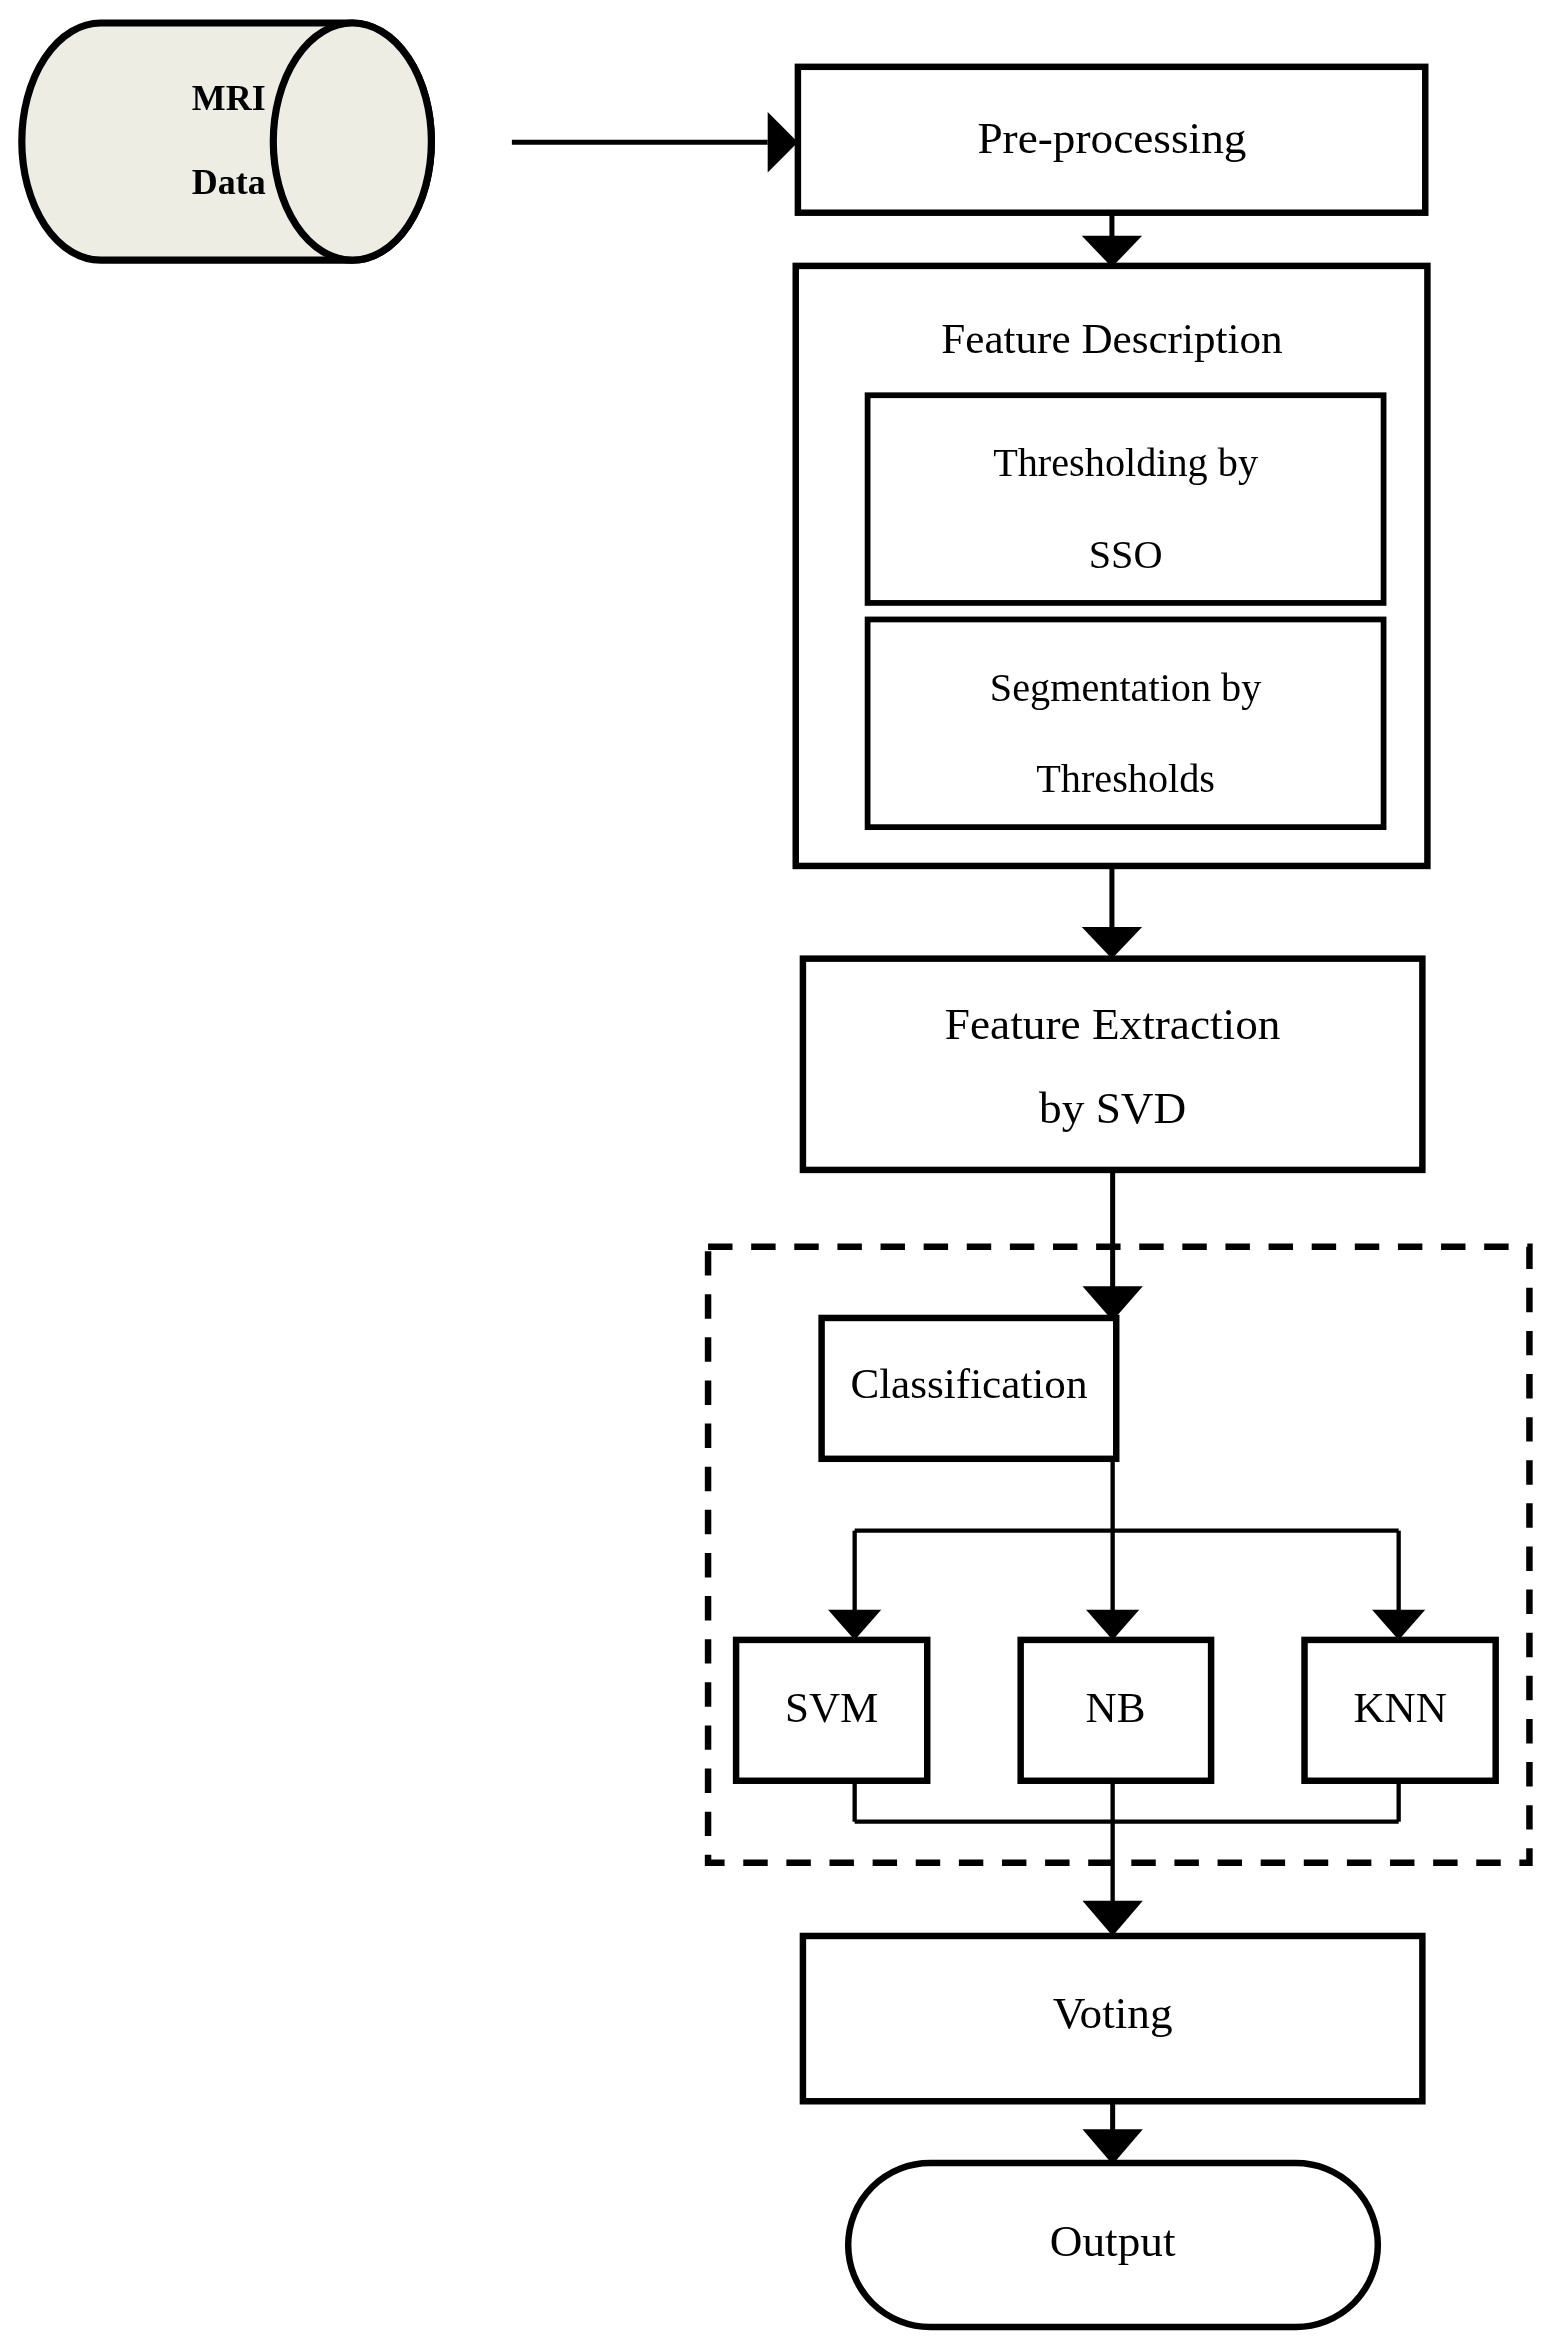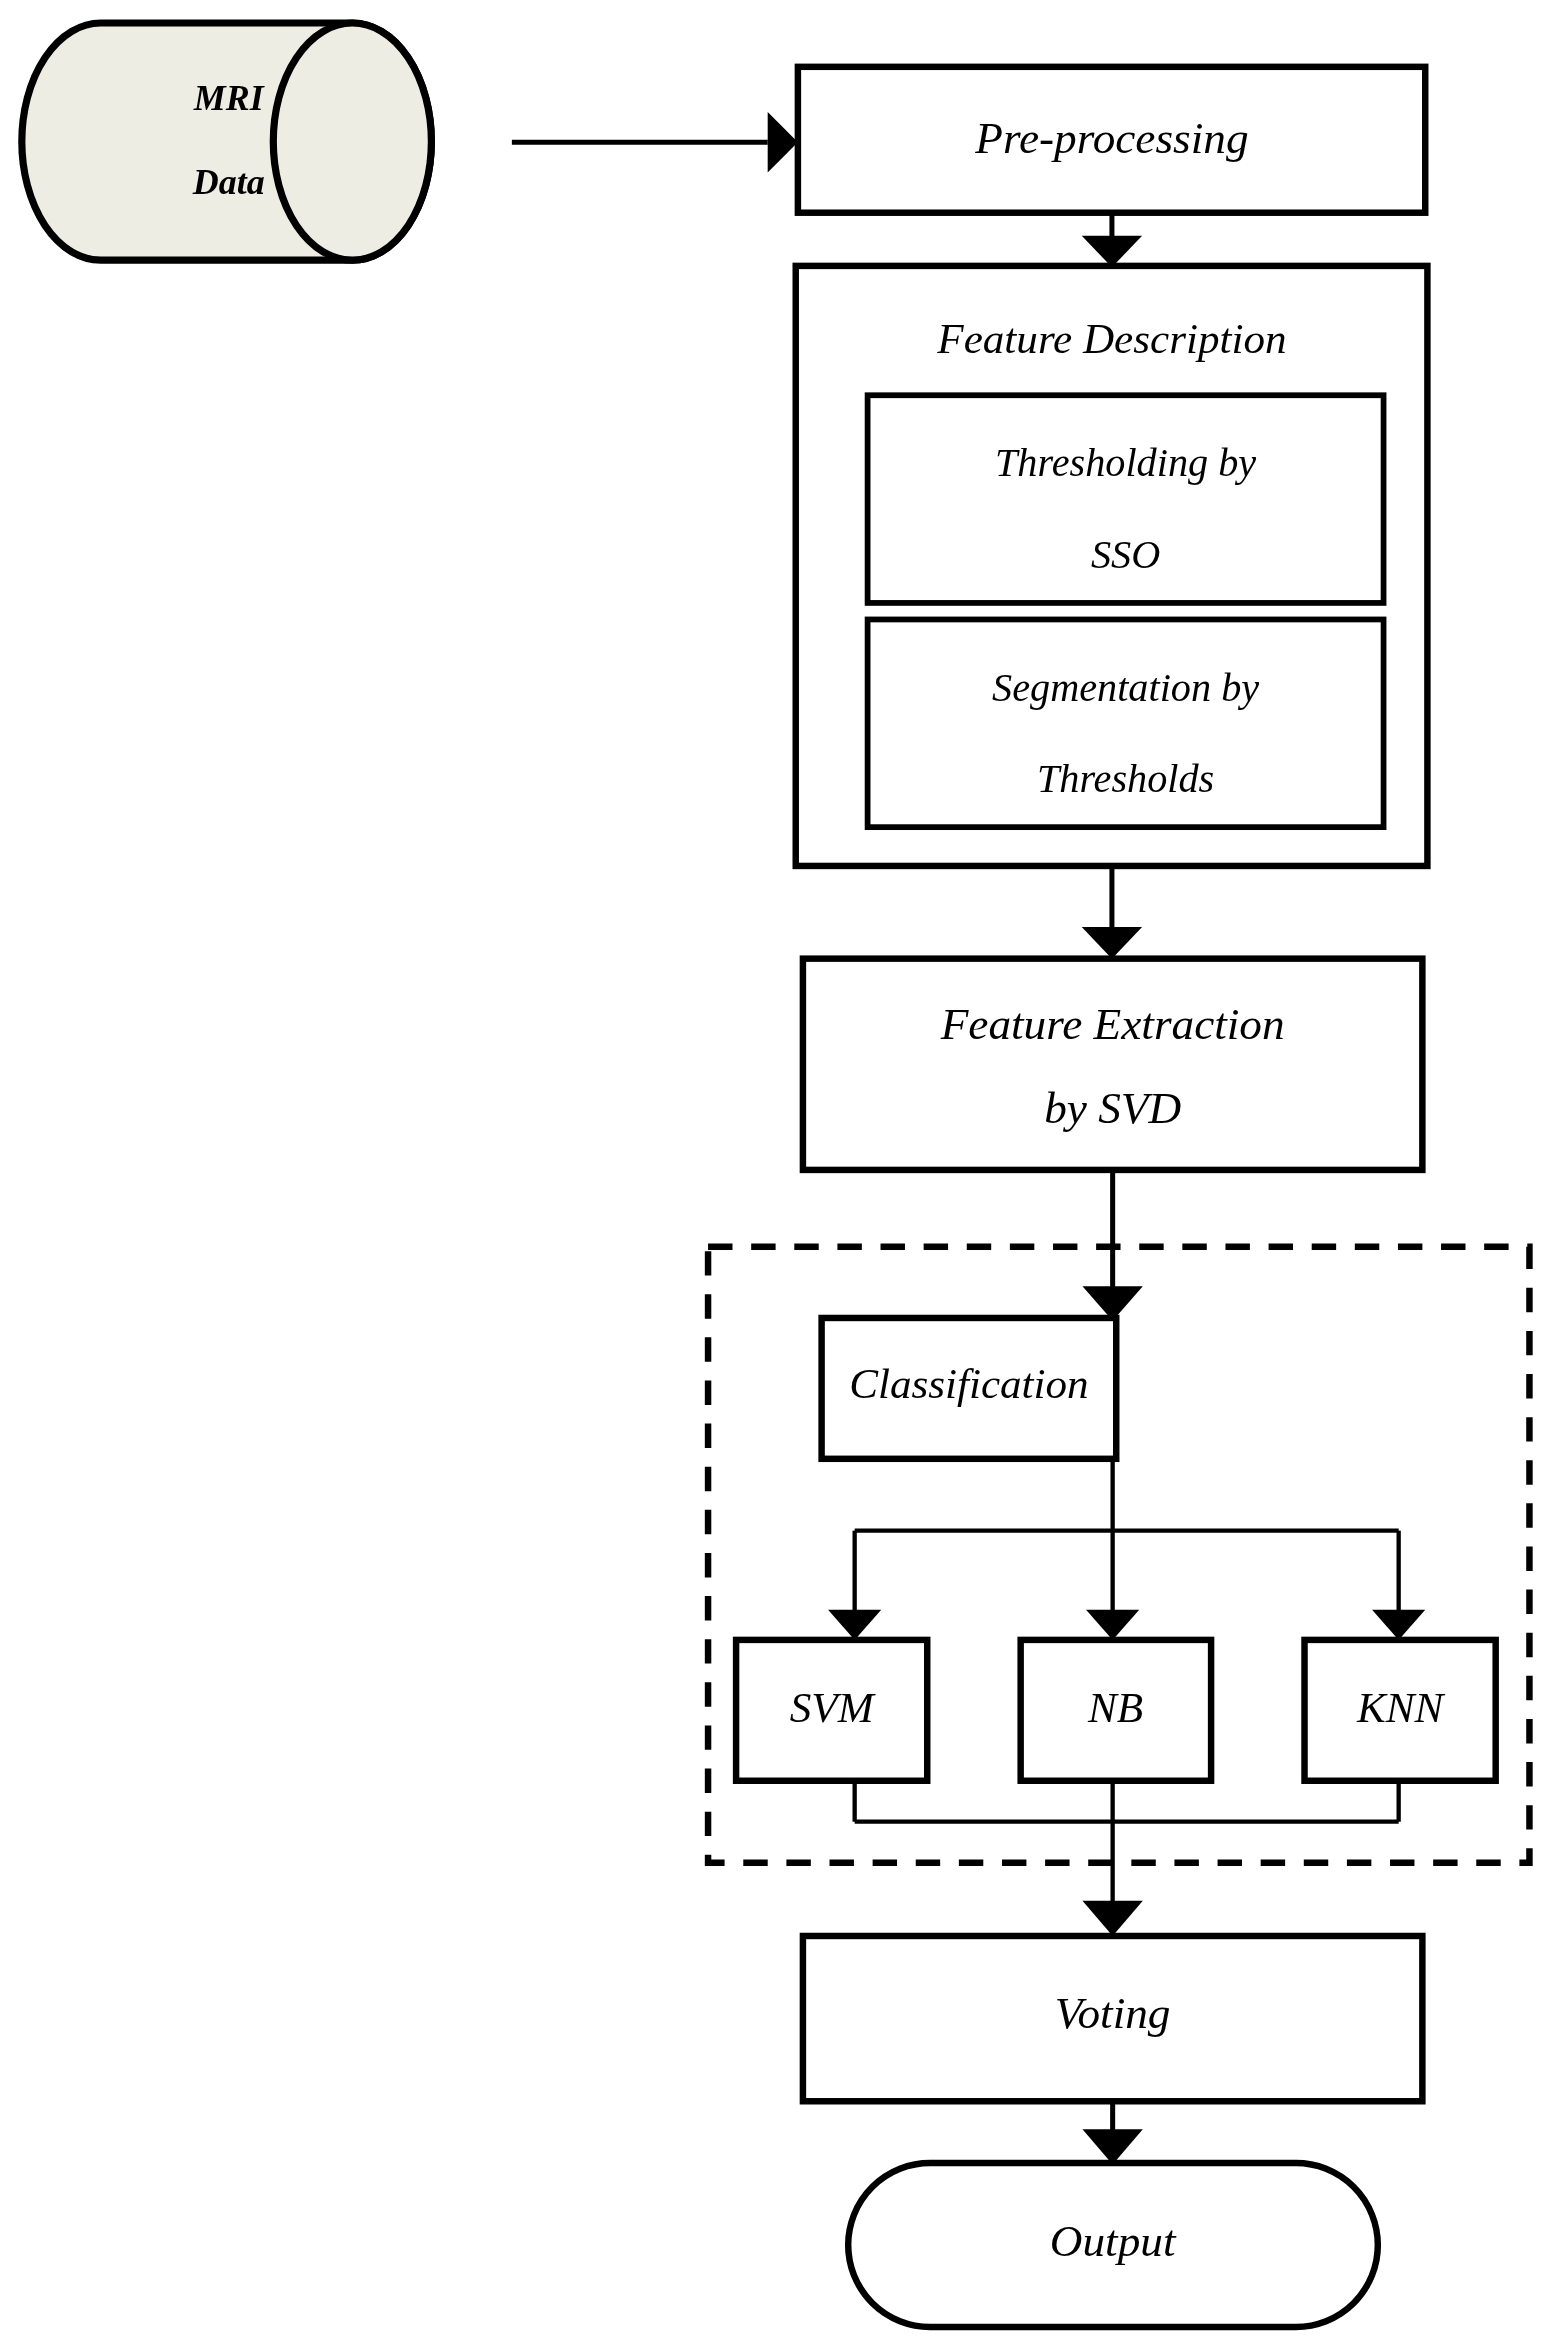--- a/index.html
+++ b/index.html
@@ -10,21 +10,20 @@
   body {
     width: 1562px;
     height: 2342px;
     font-family: "Liberation Serif", "DejaVu Serif", serif;
     overflow: hidden;
   }
   #flowchart-root {
     position: relative;
     width: 1562px;
     height: 2342px;
-    font-style: italic;
   }
   svg.diagram {
     display: block;
     width: 1562px;
     height: 2342px;
   }
   .node-shape {
     fill: #ffffff;
     stroke: #000000;
     stroke-width: 9;

